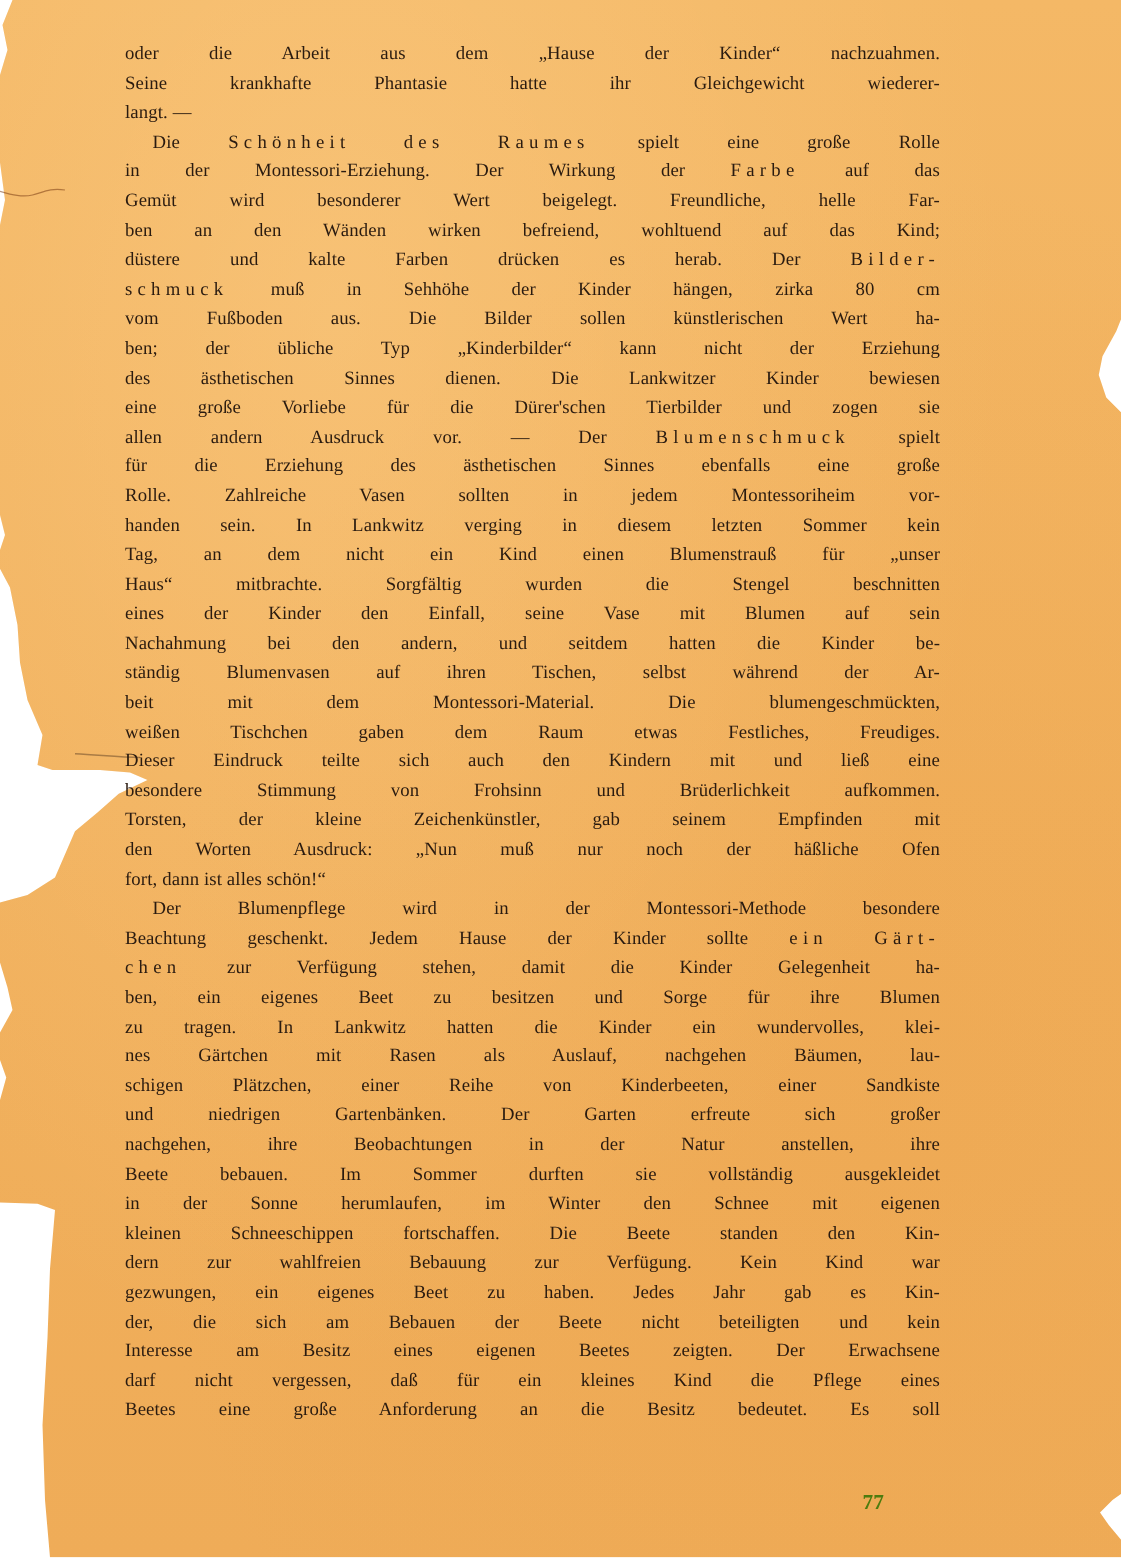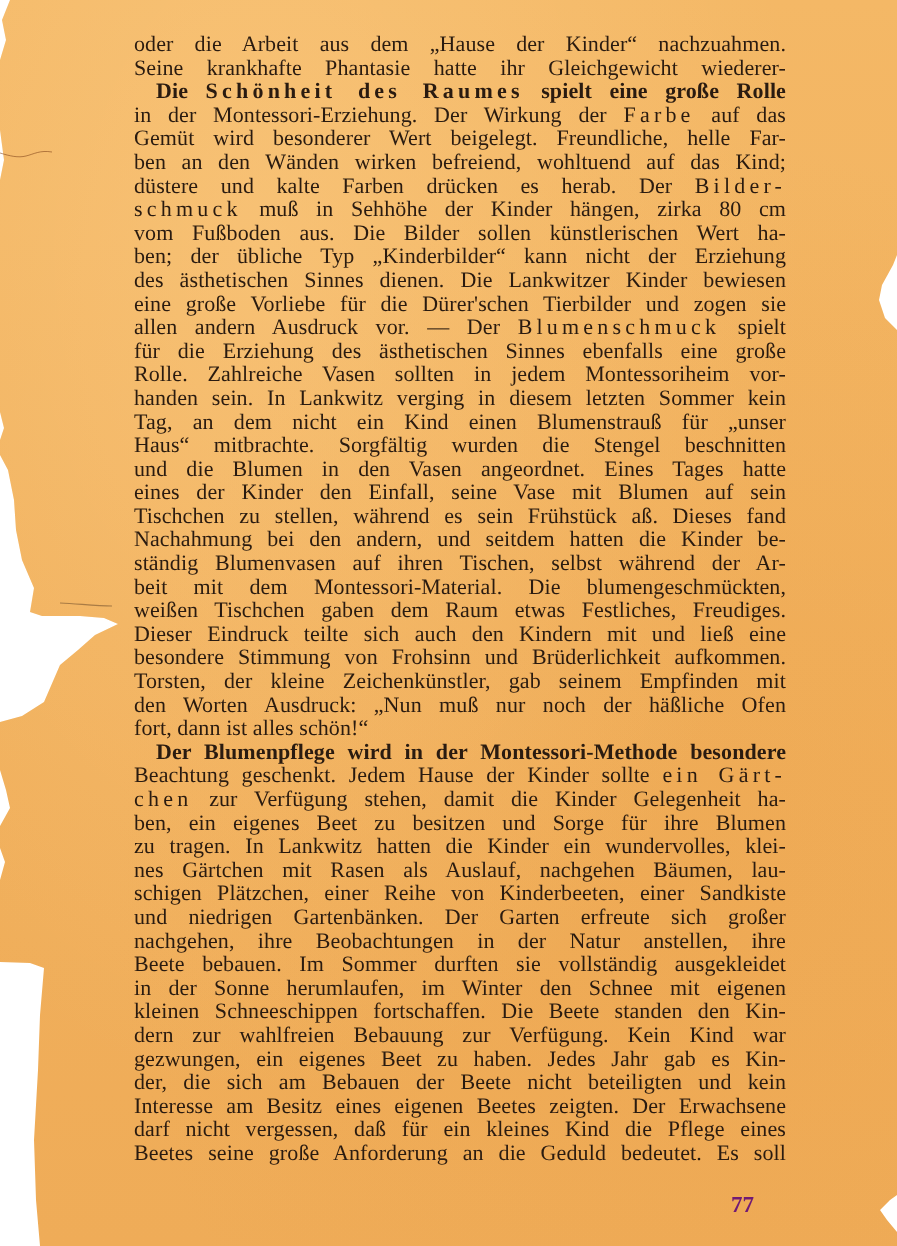--- a/index.html
+++ b/index.html
@@ -37,92 +37,89 @@
       left: 0; top: 0;
       width: 897px; height: 1246px;
       pointer-events: none;
     }
     .text {
       position: absolute;
       left: 100px;
       top: 32px;
       width: 652px;
       font-family: "Liberation Serif", "DejaVu Serif", serif;
-      font-size: 22px;
+      font-size: 15px;
       line-height: 23.6px;
       color: #2a1b10;
       letter-spacing: 0.1px;
       text-rendering: geometricPrecision;
-      margin-left: 34px;
     }
     .line {
       display: block;
       height: 23.6px;
       white-space: nowrap;
       text-align: justify;
       text-align-last: justify;
       overflow: visible;
     }
     .line.last {
       text-align-last: left;
     }
     .line.indent {
       padding-left: 22px;
-      font-weight: bold;
     }
     .sp {
       letter-spacing: 4.2px;
     }
     .page-number {
       position: absolute;
-      left: 731px;
+      left: 690px;
       top: 1192px;
       font-family: "Liberation Serif", "DejaVu Serif", serif;
       font-weight: bold;
-      font-size: 23px;
-      color: #701a75;
+      font-size: 17px;
+      color: #4d7c0f;
     }
   </style>
 </head>
 <body>
 
 <div class="page"></div>
 
 <svg class="crack" viewBox="0 0 897 1246">
   <path d="M0 153 C 10 156, 18 158, 26 156 S 40 150, 52 152" stroke="#7a3c14" stroke-width="1" fill="none" opacity="0.55"></path>
   <path d="M60 603 C 80 604, 96 606, 112 606" stroke="#6b4a2a" stroke-width="1.2" fill="none" opacity="0.55"></path>
 </svg>
 
 <div class="text">
 
   <div>
     <span class="line">oder die Arbeit aus dem „Hause der Kinder“ nachzuahmen.</span>
     <span class="line">Seine krankhafte Phantasie hatte ihr Gleichgewicht wiederer-</span>
+    <span class="line last">langt. —</span>
   </div>
 
   <div>
     <span class="line indent"><span>Die</span> <span class="sp">Schönheit des Raumes</span> <span>spielt eine große Rolle</span></span>
     <span class="line"><span>in der Montessori-Erziehung. Der Wirkung der</span> <span class="sp">Farbe</span> <span>auf das</span></span>
     <span class="line">Gemüt wird besonderer Wert beigelegt. Freundliche, helle Far-</span>
     <span class="line">ben an den Wänden wirken befreiend, wohltuend auf das Kind;</span>
     <span class="line"><span>düstere und kalte Farben drücken es herab. Der</span> <span class="sp">Bilder-</span></span>
     <span class="line"><span class="sp">schmuck</span> <span>muß in Sehhöhe der Kinder hängen, zirka 80 cm</span></span>
     <span class="line">vom Fußboden aus. Die Bilder sollen künstlerischen Wert ha-</span>
     <span class="line">ben; der übliche Typ „Kinderbilder“ kann nicht der Erziehung</span>
     <span class="line">des ästhetischen Sinnes dienen. Die Lankwitzer Kinder bewiesen</span>
     <span class="line">eine große Vorliebe für die Dürer'schen Tierbilder und zogen sie</span>
     <span class="line"><span>allen andern Ausdruck vor. — Der</span> <span class="sp">Blumenschmuck</span> <span>spielt</span></span>
     <span class="line">für die Erziehung des ästhetischen Sinnes ebenfalls eine große</span>
     <span class="line">Rolle. Zahlreiche Vasen sollten in jedem Montessoriheim vor-</span>
     <span class="line">handen sein. In Lankwitz verging in diesem letzten Sommer kein</span>
     <span class="line">Tag, an dem nicht ein Kind einen Blumenstrauß für „unser</span>
     <span class="line">Haus“ mitbrachte. Sorgfältig wurden die Stengel beschnitten</span>
-    <span class="line">und die Blumen in den Vasen angeordnet. Eines Tages hatte</span>
     <span class="line">eines der Kinder den Einfall, seine Vase mit Blumen auf sein</span>
-    <span class="line">Tischchen zu stellen, während es sein Frühstück aß. Dieses fand</span>
     <span class="line">Nachahmung bei den andern, und seitdem hatten die Kinder be-</span>
     <span class="line">ständig Blumenvasen auf ihren Tischen, selbst während der Ar-</span>
     <span class="line">beit mit dem Montessori-Material. Die blumengeschmückten,</span>
     <span class="line">weißen Tischchen gaben dem Raum etwas Festliches, Freudiges.</span>
     <span class="line">Dieser Eindruck teilte sich auch den Kindern mit und ließ eine</span>
     <span class="line">besondere Stimmung von Frohsinn und Brüderlichkeit aufkommen.</span>
     <span class="line">Torsten, der kleine Zeichenkünstler, gab seinem Empfinden mit</span>
     <span class="line">den Worten Ausdruck: „Nun muß nur noch der häßliche Ofen</span>
     <span class="line last">fort, dann ist alles schön!“</span>
   </div>
@@ -138,17 +135,17 @@
     <span class="line">und niedrigen Gartenbänken. Der Garten erfreute sich großer</span>
     <span class="line">nachgehen, ihre Beobachtungen in der Natur anstellen, ihre</span>
     <span class="line">Beete bebauen. Im Sommer durften sie vollständig ausgekleidet</span>
     <span class="line">in der Sonne herumlaufen, im Winter den Schnee mit eigenen</span>
     <span class="line">kleinen Schneeschippen fortschaffen. Die Beete standen den Kin-</span>
     <span class="line">dern zur wahlfreien Bebauung zur Verfügung. Kein Kind war</span>
     <span class="line">gezwungen, ein eigenes Beet zu haben. Jedes Jahr gab es Kin-</span>
     <span class="line">der, die sich am Bebauen der Beete nicht beteiligten und kein</span>
     <span class="line">Interesse am Besitz eines eigenen Beetes zeigten. Der Erwachsene</span>
     <span class="line">darf nicht vergessen, daß für ein kleines Kind die Pflege eines</span>
-    <span class="line">Beetes seine große Anforderung an die Geduld bedeutet. Es soll</span>
+    <span class="line">Beetes eine große Anforderung an die Besitz bedeutet. Es soll</span>
   </div>
 </div>
 
 <div class="page-number">77</div>
 
 </body></html>

